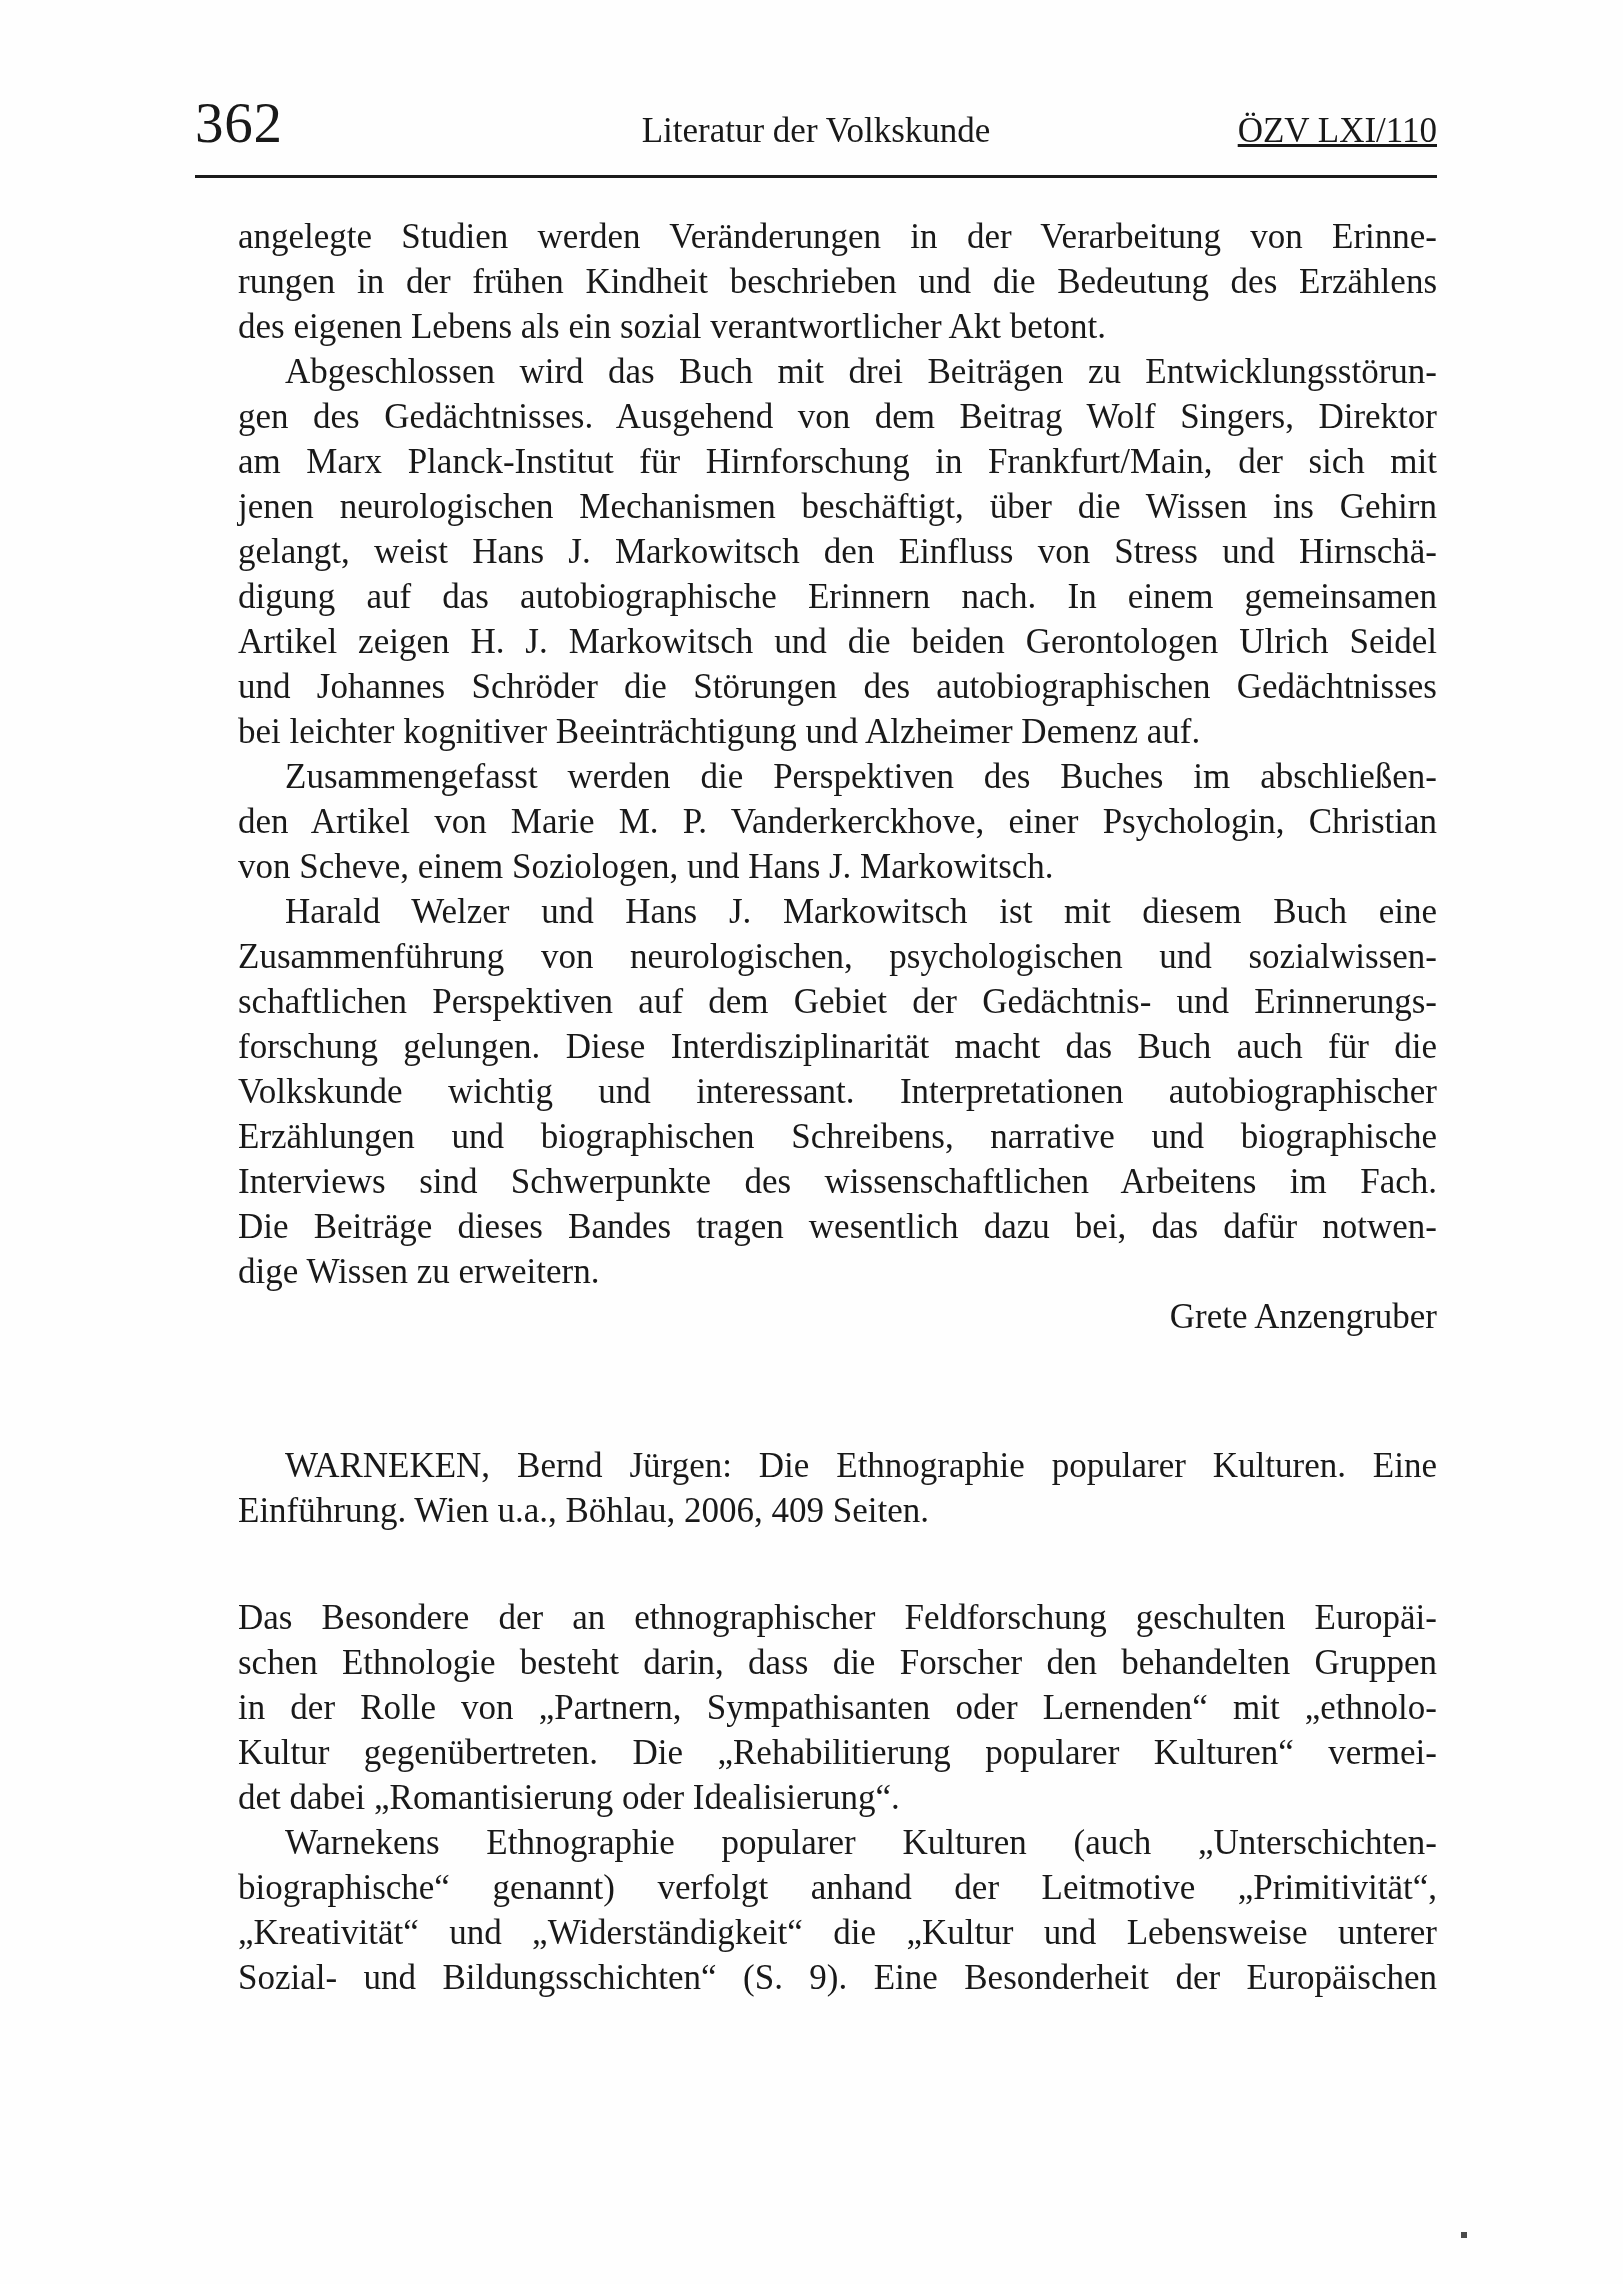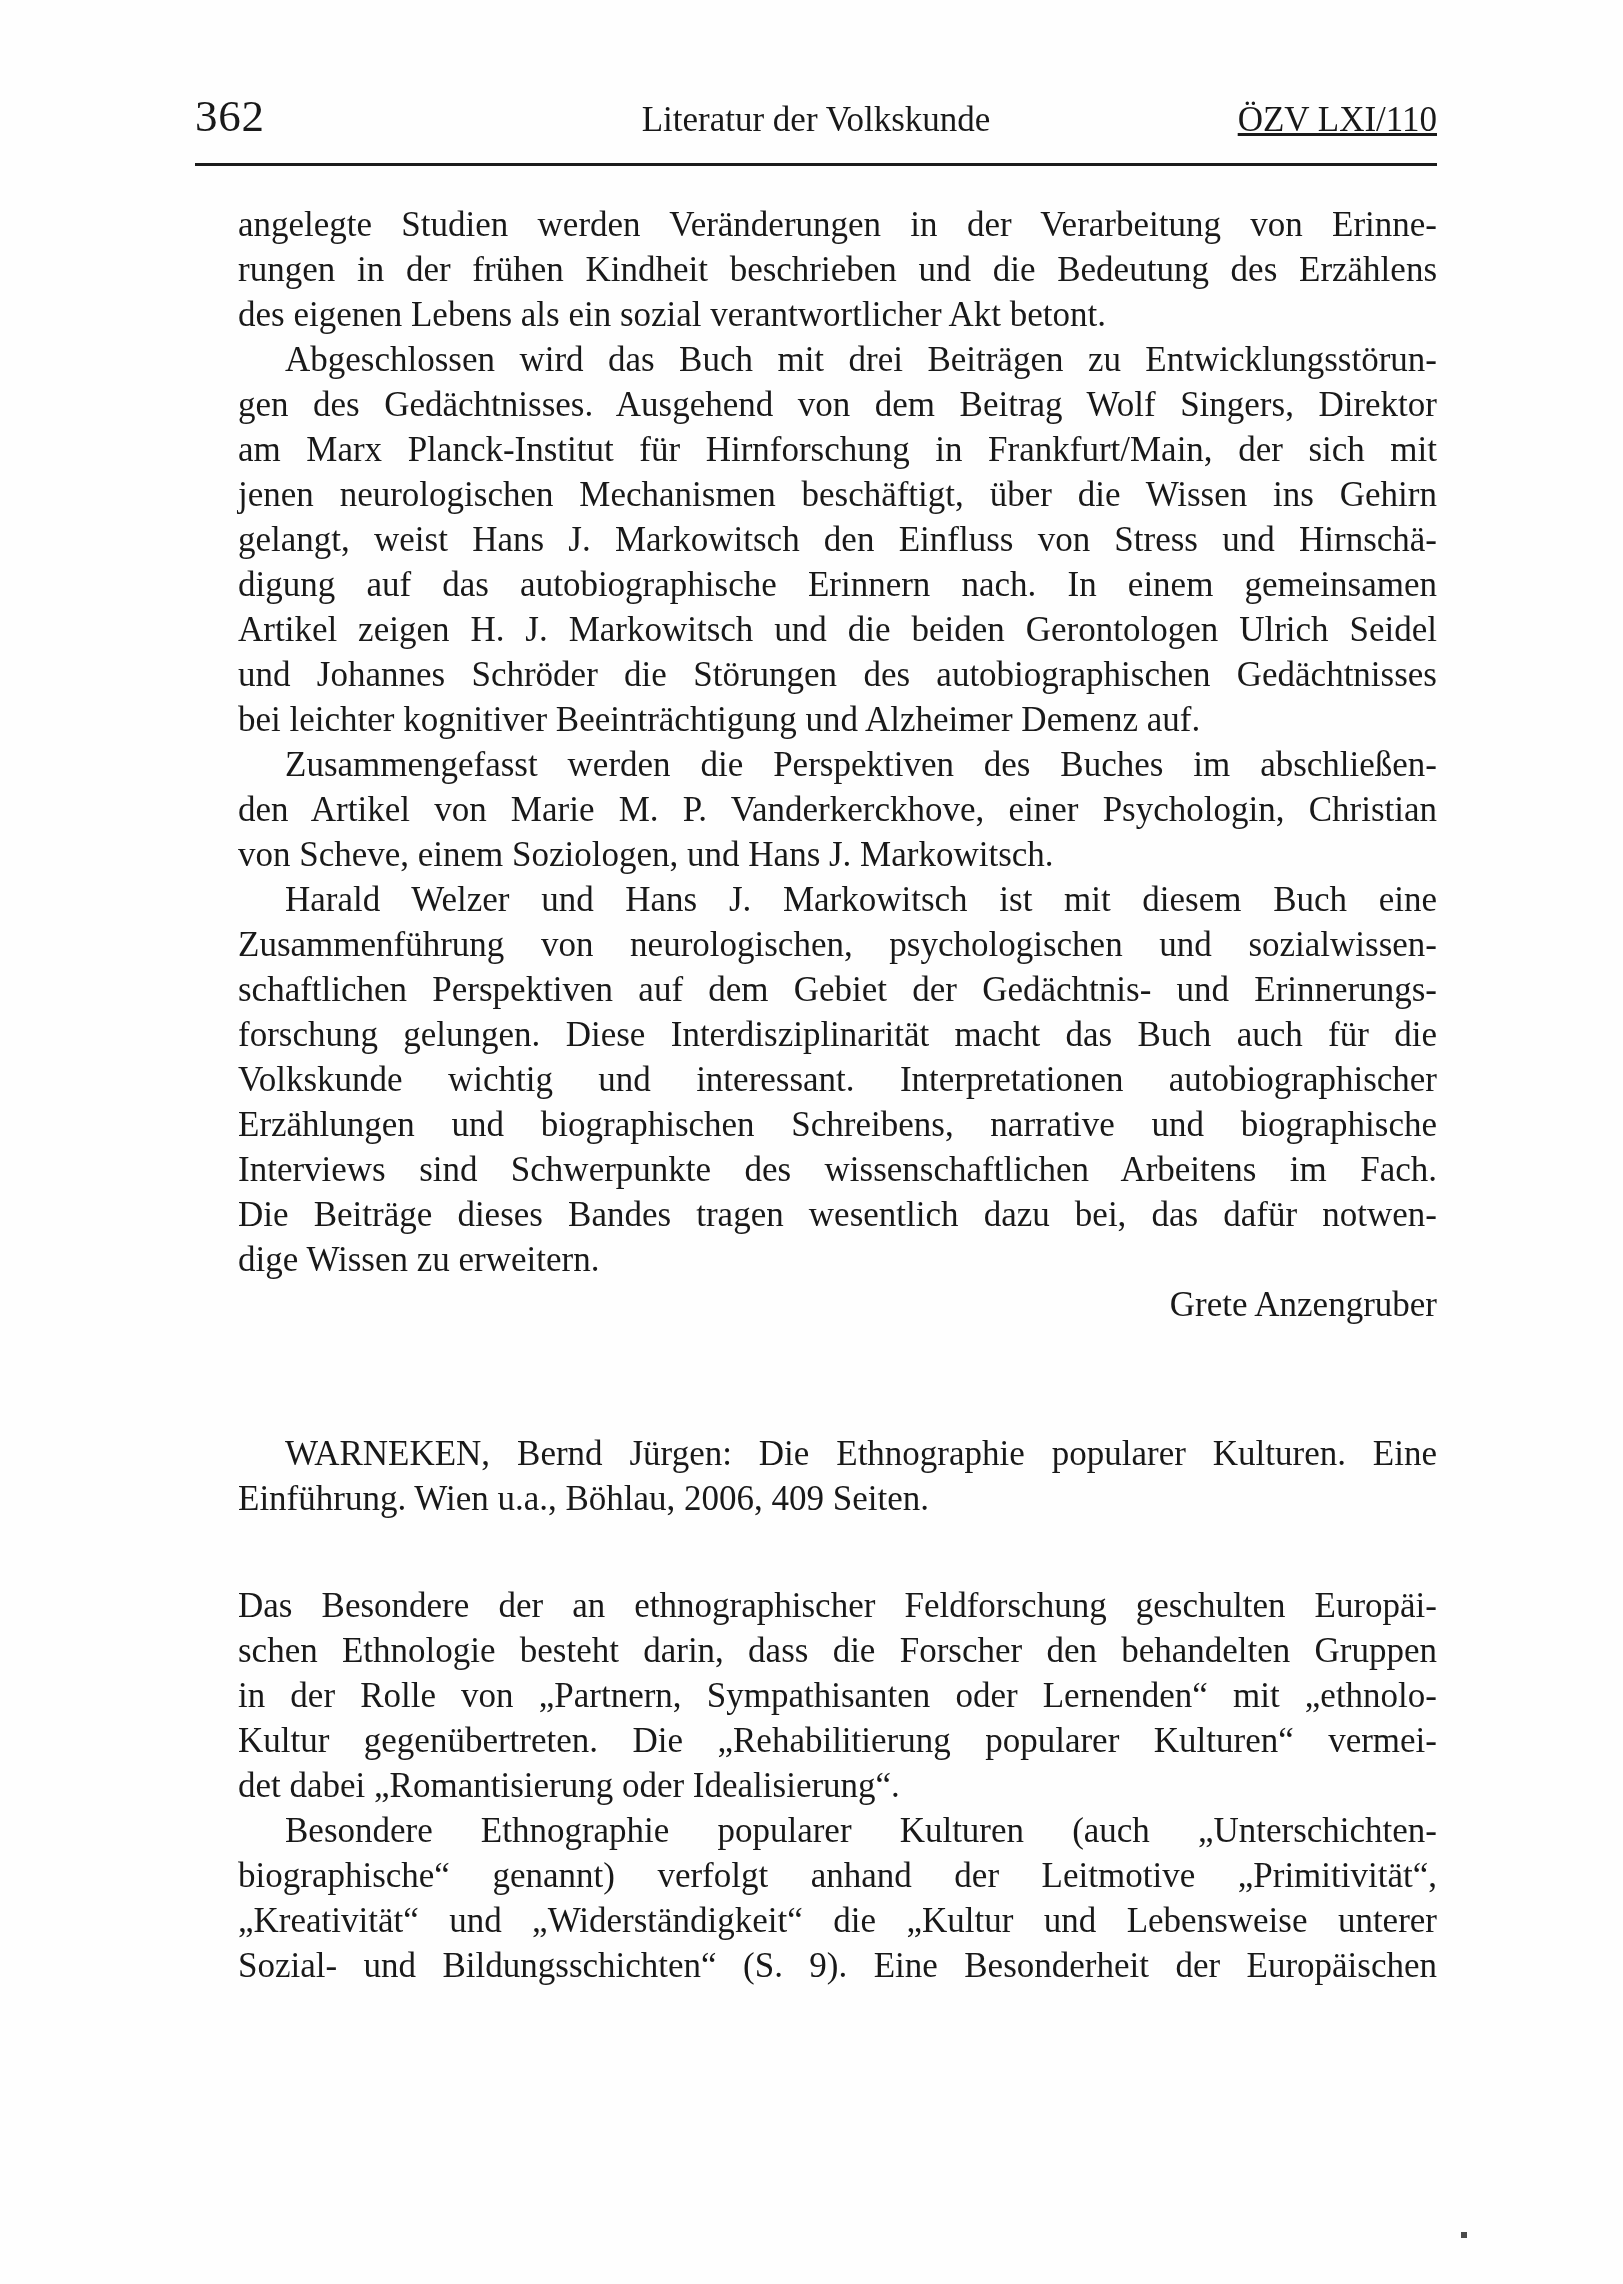--- a/index.html
+++ b/index.html
@@ -24,21 +24,21 @@
     top:0;
     width:1242px;
   }
   .pagehead{
     display:grid;
     grid-template-columns:1fr auto 1fr;
     align-items:baseline;
     margin-top:94px;
   }
   .pnum{
-    font-size:45px;
+    font-size:57px;
     line-height:1;
     letter-spacing:0.8px;
   }
   .ptitle{
     font-size:35px;
     line-height:1;
     text-align:center;
   }
   .pvol{
     font-size:35px;
@@ -136,21 +136,21 @@
         <div class="line indent"><span>WARNEKEN, Bernd Jürgen: </span><span class="it">Die Ethnographie popularer Kulturen. Eine</span></div>
         <div class="line lastline"><span class="it">Einführung</span><span>. Wien u.a., Böhlau, 2006, 409 Seiten.</span></div>
       </div>
 
       <div>
           <div class="line">Das Besondere der an ethnographischer Feldforschung geschulten Europäi-</div>
           <div class="line">schen Ethnologie besteht darin, dass die Forscher den behandelten Gruppen</div>
           <div class="line">in der Rolle von „Partnern, Sympathisanten oder Lernenden“ mit „ethnolo-</div>
           <div class="line">Kultur gegenübertreten. Die „Rehabilitierung popularer Kulturen“ vermei-</div>
           <div class="line lastline">det dabei „Romantisierung oder Idealisierung“.</div>
-          <div class="line indent">Besondere Ethnographie popularer Kulturen (auch „Unterschichten-</div>
+          <div class="line indent">Warnekens Ethnographie popularer Kulturen (auch „Unterschichten-</div>
           <div class="line">biographische“ genannt) verfolgt anhand der Leitmotive „Primitivität“,</div>
           <div class="line">„Kreativität“ und „Widerständigkeit“ die „Kultur und Lebensweise unterer</div>
           <div class="line">Sozial- und Bildungsschichten“ (S. 9). Eine Besonderheit der Europäischen</div>
         </div>
 
     </section>
   </div>
 
   <div class="artifact"></div>
 </div>

